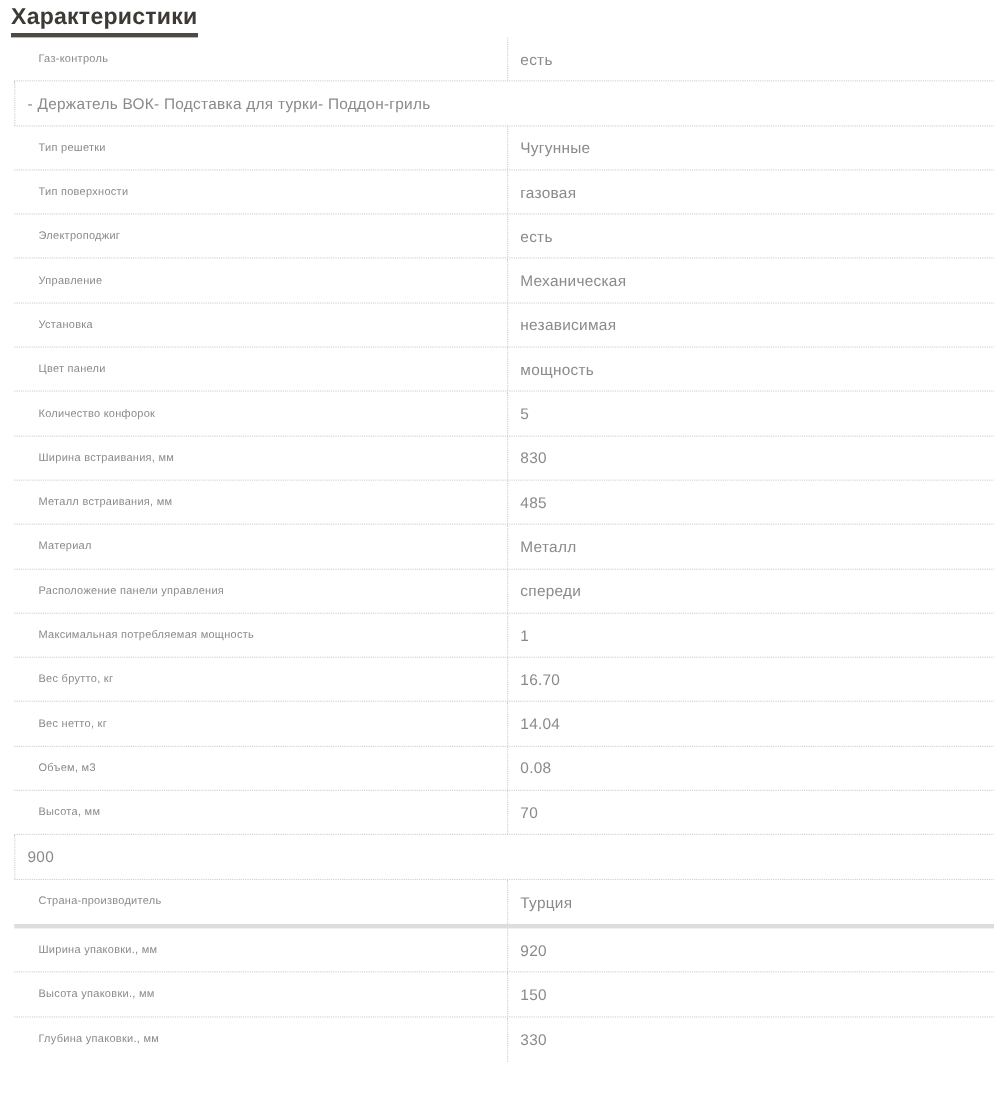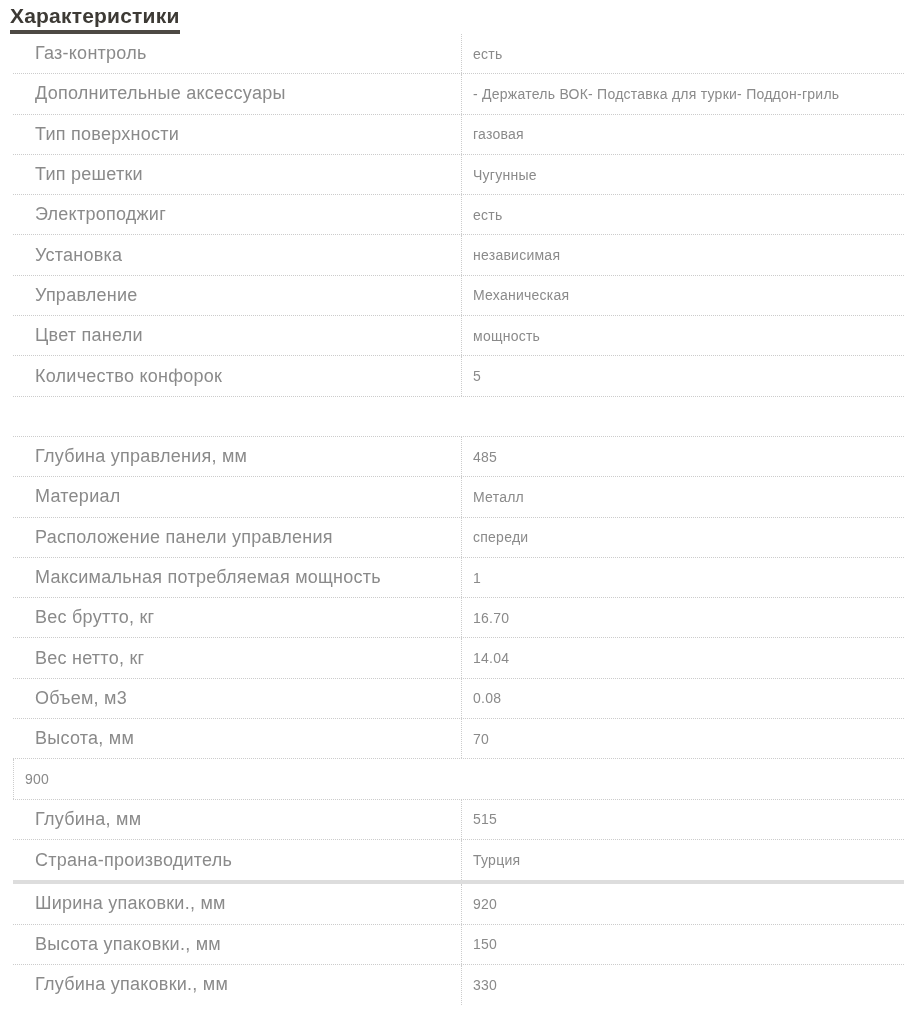--- a/index.html
+++ b/index.html
@@ -45,21 +45,21 @@
     height: 40.3px;
     border-bottom: 1px dotted var(--dotted-color);
   }
   .spec-group .spec-row:last-child {
     border-bottom: none;
   }
   .spec-label {
     width: 448px;
     padding-left: 22px;
     padding-right: 10px;
-    font-size: 18px;
+    font-size: 10px;
     letter-spacing: 0.25px;
     color: var(--text-color);
     align-self: stretch;
     display: flex;
     align-items: center;
   }
   .spec-value {
     flex: 1;
     padding-left: 11px;
     padding-right: 16px;
@@ -80,64 +80,65 @@
 <div class="page">
   <h2 class="title">Характеристики</h2>
   <div class="spec-table" id="spec-table">
       <div class="spec-group has-divider">
   <div class="spec-row">
     <div class="spec-label">Газ-контроль</div>
     <div class="spec-value">есть</div>
   </div>
 
   <div class="spec-row">
-    <div class="spec-label">Дополнительные аксессуары</div>
     <div class="spec-value">- Держатель ВОК- Подставка для турки- Поддон-гриль</div>
+  </div>
+
+  <div class="spec-row">
+    <div class="spec-label">Тип решетки</div>
+    <div class="spec-value">Чугунные</div>
   </div>
 
   <div class="spec-row">
     <div class="spec-label">Тип поверхности</div>
     <div class="spec-value">газовая</div>
   </div>
 
   <div class="spec-row">
-    <div class="spec-label">Тип решетки</div>
-    <div class="spec-value">Чугунные</div>
-  </div>
-
-  <div class="spec-row">
     <div class="spec-label">Электроподжиг</div>
     <div class="spec-value">есть</div>
   </div>
 
   <div class="spec-row">
+    <div class="spec-label">Управление</div>
+    <div class="spec-value">Механическая</div>
+  </div>
+
+  <div class="spec-row">
     <div class="spec-label">Установка</div>
     <div class="spec-value">независимая</div>
   </div>
 
   <div class="spec-row">
-    <div class="spec-label">Управление</div>
-    <div class="spec-value">Механическая</div>
-  </div>
-
-  <div class="spec-row">
     <div class="spec-label">Цвет панели</div>
     <div class="spec-value">мощность</div>
   </div>
 
   <div class="spec-row">
     <div class="spec-label">Количество конфорок</div>
     <div class="spec-value">5</div>
   </div>
 
   <div class="spec-row">
-  </div>
-
-  <div class="spec-row">
-    <div class="spec-label">Глубина управления, мм</div>
+    <div class="spec-label">Ширина встраивания, мм</div>
+    <div class="spec-value">830</div>
+  </div>
+
+  <div class="spec-row">
+    <div class="spec-label">Металл встраивания, мм</div>
     <div class="spec-value">485</div>
   </div>
 
   <div class="spec-row">
     <div class="spec-label">Материал</div>
     <div class="spec-value">Металл</div>
   </div>
 
   <div class="spec-row">
     <div class="spec-label">Расположение панели управления</div>
@@ -166,24 +167,20 @@
 
   <div class="spec-row">
     <div class="spec-label">Высота, мм</div>
     <div class="spec-value">70</div>
   </div>
 
   <div class="spec-row">
     <div class="spec-value">900</div>
   </div>
 
-  <div class="spec-row">
-    <div class="spec-label">Глубина, мм</div>
-    <div class="spec-value">515</div>
-  </div>
 
   <div class="spec-row">
     <div class="spec-label">Страна-производитель</div>
     <div class="spec-value">Турция</div>
   </div>
 </div>
       <div class="spec-group">
   <div class="spec-row">
     <div class="spec-label">Ширина упаковки., мм</div>
     <div class="spec-value">920</div>

